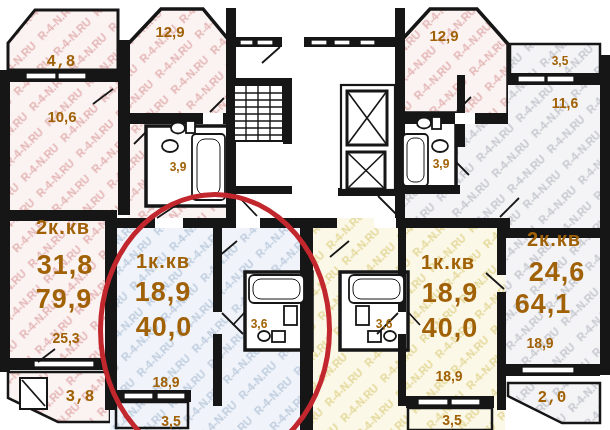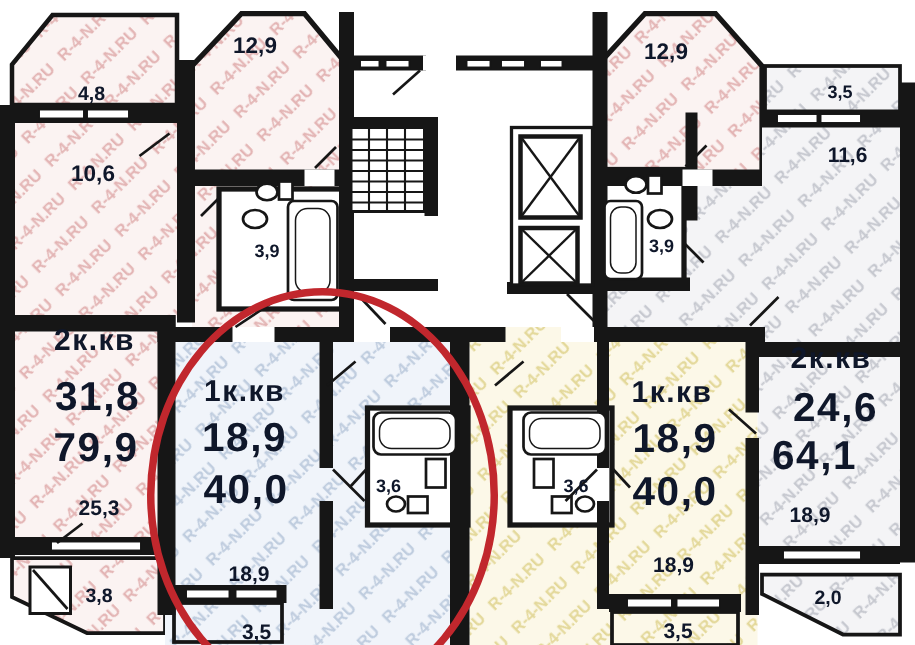--- a/index.html
+++ b/index.html
@@ -1,21 +1,21 @@
 <!DOCTYPE html>
 <html><head>
 <meta charset="utf-8">
 <style>
   html,body{margin:0;padding:0;background:#fff;}
   .canvas{position:relative;width:610px;height:430px;overflow:hidden;background:#fff;
           font-family:"Liberation Sans",sans-serif;}
   .plan-svg{position:absolute;left:0;top:0;}
-  .lbl{position:absolute;transform:translate(-50%,-50%);color:#0f172a;font-weight:700;
+  .lbl{position:absolute;transform:translate(-50%,-50%);color:#a16207;font-weight:700;
        white-space:nowrap;line-height:1;letter-spacing:0;}
-  .s12{font-size:12px;} .s13{font-size:13px;} .s14{font-size:14px;} .s15{font-size:15px;}
+  .s12{font-size:12px;} .s13{font-size:16px;font-family:Liberation Mono, monospace;} .s14{font-size:14px;} .s15{font-size:15px;}
   .s20{font-size:20px;letter-spacing:1px;} .s23{font-size:27px;letter-spacing:1px;}
   .highlight-ellipse{position:absolute;left:98px;top:192px;width:234px;height:276px;
        border:5px solid #c1272d;border-radius:50%;box-sizing:border-box;pointer-events:none;}
 </style>
 </head>
 <body>
 
 <div class="canvas">
 
 <svg class="plan-svg" width="610" height="430" viewBox="0 0 610 430">
@@ -200,21 +200,21 @@
 
 <div>
   <div class="lbl s20" style="left:63px;top:227px">2к.кв</div>
   <div class="lbl s23" style="left:65px;top:265px">31,8</div>
   <div class="lbl s23" style="left:64px;top:299px">79,9</div>
   <div class="lbl s13" style="left:61px;top:62px">4,8</div>
   <div class="lbl s15" style="left:62px;top:116px">10,6</div>
   <div class="lbl s15" style="left:170px;top:31px">12,9</div>
   <div class="lbl s12" style="left:178px;top:167px">3,9</div>
   <div class="lbl s14" style="left:66px;top:338px">25,3</div>
-  <div class="lbl s13" style="left:66px;top:397px">3,8</div>
+  <div class="lbl s13" style="left:80px;top:397px">3,8</div>
 
   <div class="lbl s20" style="left:163px;top:261px">1к.кв</div>
   <div class="lbl s23" style="left:163px;top:292px">18,9</div>
   <div class="lbl s23" style="left:164px;top:327px">40,0</div>
   <div class="lbl s14" style="left:166px;top:382px">18,9</div>
   <div class="lbl s12" style="left:259px;top:324px">3,6</div>
   <div class="lbl s14" style="left:171px;top:421px">3,5</div>
 
   <div class="lbl s20" style="left:448px;top:262px">1к.кв</div>
   <div class="lbl s23" style="left:450px;top:293px">18,9</div>

